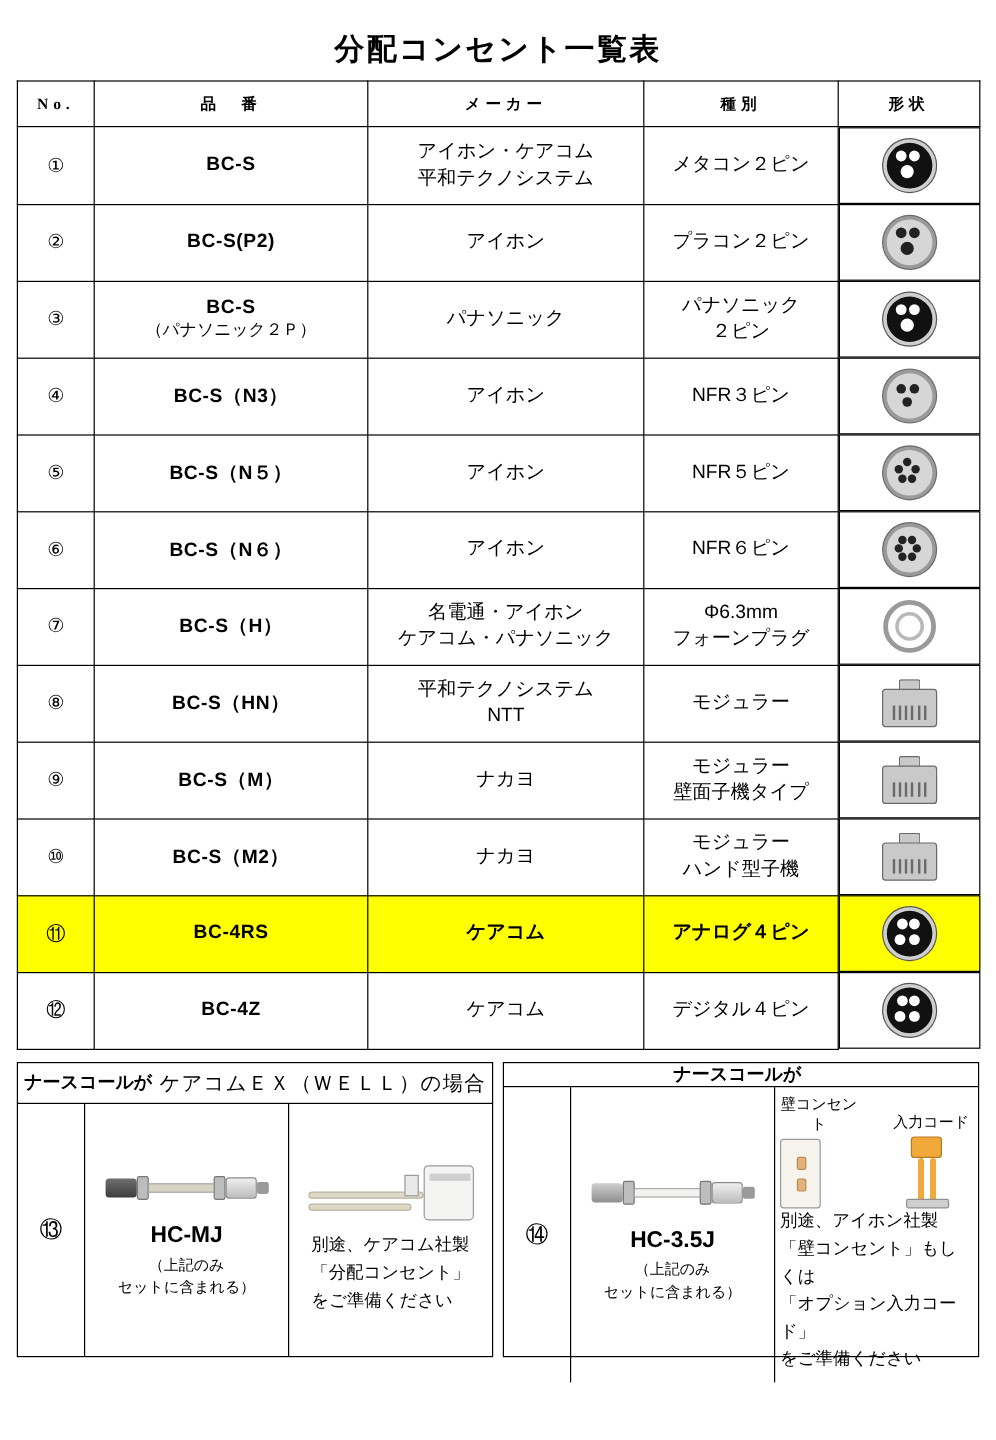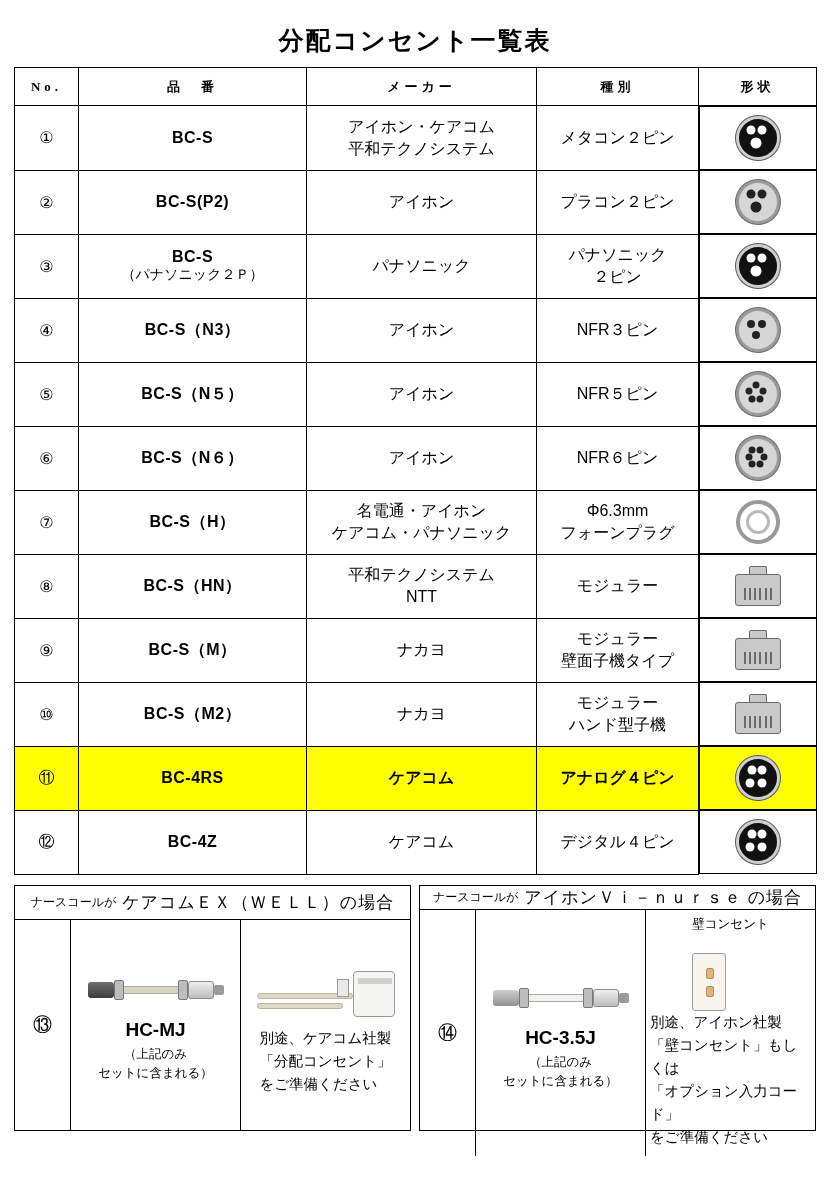--- a/index.html
+++ b/index.html
@@ -106,21 +106,21 @@
   }
   .bbox {
     border: 1px solid #000; flex: 1; position: relative; height: 246px;
     display: flex; flex-direction: column;
   }
   .bbox .bhead {
     border-bottom: 1px solid #000; height: 34px;
     display:flex; align-items:center; justify-content:center;
     font-family: "Liberation Sans", sans-serif;
   }
-  .bhead .small { font-size: 12px; margin-right: 6px; }
+  .bhead .small { font-size: 15px; margin-right: 6px; font-weight: bold; }
   .bhead .big { font-size: 17px; font-weight: normal; letter-spacing: 1px; }
   .bbody { flex: 1; display: flex; }
   .bno {
     width: 56px; display:flex; align-items:center; justify-content:center;
     font-size: 19px; border-right: 1px solid #000;
     font-family: "Liberation Sans", sans-serif;
   }
   .bcol { flex: 1; display:flex; flex-direction:column; align-items:center; justify-content:center; padding: 6px 4px;}
   .bcol.left { border-right: 1px solid #000; }
   .prodname { font-weight: bold; font-size: 19px; font-family:"Liberation Sans", sans-serif; margin-top: 6px;}
@@ -143,21 +143,21 @@
   .adapter .brick .bl { position:absolute; left:4px; top:6px; width:34px; height:6px; background:#cfcfcf;}
   .adapter .prong { position:absolute; right:52px; top:26px; width:12px; height:18px; background:#e9e9e9; border:1px solid #9a9a9a;}
 
   .wallout { width: 34px; height: 58px; background:#f7f4ee; border:1px solid #9a9a9a; border-radius:3px; position:relative; }
   .wallout .slot { position:absolute; left:13px; width:8px; height:11px; background:#e2b27a; border:1px solid #b98b50; border-radius:2px;}
   .incord { position: relative; width: 70px; height: 60px; }
   .incord .head { position:absolute; left:18px; top:0; width:26px; height:18px; background:#f2a93b; border:1px solid #b37c22; border-radius:3px;}
   .incord .w1 { position:absolute; left:24px; top:18px; width:5px; height:40px; background:#f2a93b; border-radius:3px;}
   .incord .w2 { position:absolute; left:34px; top:18px; width:5px; height:40px; background:#f2a93b; border-radius:3px;}
   .incord .base { position:absolute; left:14px; top:52px; width:36px; height:8px; background:#cfcfcf; border:1px solid #8f8f8f; border-radius:2px;}
-  .cap { font-size: 12.5px; font-family:"Liberation Sans", sans-serif; text-align:center; margin-bottom:20px;}
+  .cap { font-size: 12.5px; font-family:"Liberation Sans", sans-serif; text-align:center; margin-bottom:3px;}
   .minirow { display:flex; gap: 26px; align-items:flex-end; justify-content:center; }
 </style>
 </head>
 <body>
 
 <div class="page">
 
   <div class="hdr">
   </div>
 
@@ -397,21 +397,20 @@
               </span>
           </div>
           <div class="note nl">別途、ケアコム社製<br>「分配コンセント」<br>をご準備ください</div>
         </div>
       </div>
     </div>
 
     <div class="bbox">
       <div class="bhead">
         <span class="small">ナースコールが</span>
-        <span class="big">アイホンＶｉ－ｎｕｒｓｅ の場合</span>
       </div>
       <div class="bbody">
         <div class="bno">⑭</div>
         <div class="bcol left">
           <div class="cable">
             <span class="plugA" style="background:linear-gradient(#cfcfcf,#8f8f8f)"></span>
               <span class="ferr"></span>
               <span class="wire wht"></span>
               <span class="ferr"></span>
               <span class="plugB"></span>
@@ -422,20 +421,29 @@
         </div>
         <div class="bcol">
           <div class="minirow">
             <div>
               <div class="cap">壁コンセント</div>
               <div class="wallout">
                 <span class="slot" style="top:14px"></span>
                   <span class="slot" style="top:32px"></span>
               </div>
             </div>
+            <div>
+              <div class="cap">入力コード</div>
+              <div class="incord">
+                <span class="head"></span>
+                  <span class="w1"></span>
+                  <span class="w2"></span>
+                  <span class="base"></span>
+              </div>
+            </div>
           </div>
           <div class="note nl">別途、アイホン社製<br>「壁コンセント」もしくは<br>「オプション入力コード」<br>をご準備ください</div>
         </div>
       </div>
     </div>
 
   </div>
 </div>
 
 </body></html>

